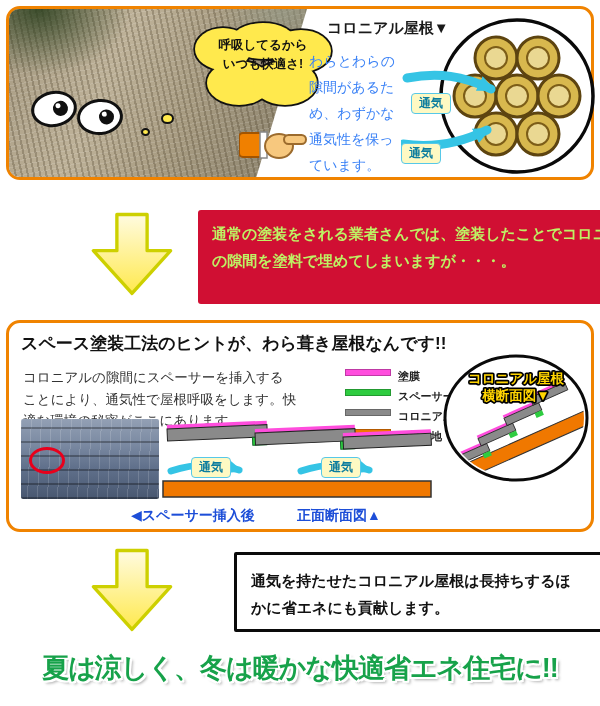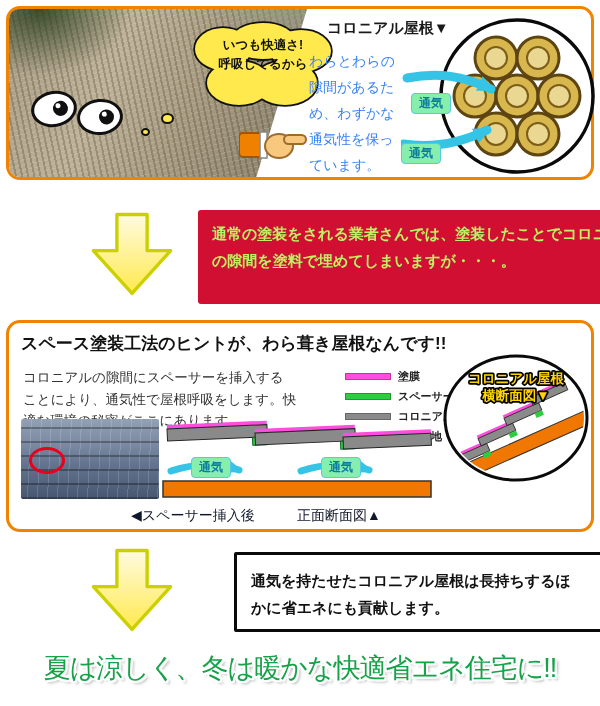--- a/index.html
+++ b/index.html
@@ -38,71 +38,71 @@
   .tail-dot { position:absolute; background:#ffe94d; border:2px solid #111; border-radius:50%; }
   .tail-dot-1 { left:152px; top:104px; width:13px; height:11px; }
   .tail-dot-2 { left:132px; top:119px; width:9px; height:8px; }
 
   .straw-title { position:absolute; left:318px; top:10px; font-size:15px; font-weight:bold; color:#1a1a1a; }
   .straw-desc  { position:absolute; left:300px; top:40px; width:96px;
                  font-size:14px; line-height:1.85; color:#3b82f6; }
   .straw-bundle-svg { position:absolute; left:392px; top:5px; }
 
   .air-pill { position:absolute; font-size:12px; font-weight:bold; color:#0b7c9e;
-              background:#86efac; border:1px solid #57c8e8; border-radius:4px;
+              background:#fef9c3; border:1px solid #57c8e8; border-radius:4px;
               padding:1px 7px; line-height:1.4; z-index:5; }
   .pill-s1a { left:402px; top:84px; }
   .pill-s1b { left:392px; top:134px; }
 
   
   .down-arrow { position:absolute; width:84px; height:84px; }
   .arrow-1 { left:90px; top:212px; }
   .arrow-2 { left:90px; top:548px; }
 
   
   .problem-note { position:absolute; left:198px; top:210px; width:460px; min-height:94px;
                   background:#d00f33; color:#bef264; font-weight:bold; font-size:15px;
                   line-height:1.8; padding:10px 14px; border-radius:3px; }
 
   
   .hint-title { position:absolute; left:12px; top:9px; font-size:17px; font-weight:bold; color:#111;text-align:right; }
   .hint-desc  { position:absolute; left:14px; top:44px; width:274px;
                 font-size:13.5px; line-height:1.6; color:#333; }
   .legend { position:absolute; left:336px; top:46px; }
-  .legend-row { display:flex; align-items:center; margin-bottom:5px; }
+  .legend-row { display:flex; align-items:flex-start; margin-bottom:5px; }
   .legend-swatch { width:46px; height:7px; margin-right:7px; border:1px solid rgba(0,0,0,.25); }
   .legend-label { font-size:11px; font-weight:bold; color:#222; white-space:nowrap; }
 
   .roof-photo { position:absolute; left:12px; top:96px; width:138px; height:80px;
     background:
       repeating-linear-gradient(0deg, rgba(0,0,0,.30) 0 2px, rgba(0,0,0,0) 2px 14px),
       repeating-linear-gradient(93deg, rgba(255,255,255,.15) 0 1px, transparent 1px 10px),
       linear-gradient(180deg, #93a0b4 0%, #7c8ba3 30%, #61718c 60%, #485770 100%);
     border-radius:2px; }
   .red-circle-marker { position:absolute; left:8px; top:28px; width:36px; height:27px;
                        border:3px solid #e8001c; border-radius:50%; }
 
   .front-diagram-svg { position:absolute; left:152px; top:94px; }
   .pill-s3a { left:182px; top:134px; }
   .pill-s3b { left:312px; top:134px; }
   .oval-svg { position:absolute; left:432px; top:30px; }
 
-  .caption { position:absolute; font-size:14px; font-weight:normal; color:#0f172a; }
+  .caption { position:absolute; font-size:14px; font-weight:bold; color:#1d4ed8; }
   .caption-left  { left:122px; top:184px; }
   .caption-right { left:288px; top:184px; }
 
   
   .benefit-note { position:absolute; left:198px; top:552px; width:448px; height:80px;
                   background:#fff; border:3px solid #0a0a0a; border-radius:2px;
                   padding:12px 14px;margin-left:36px; }
   .benefit-note .inner { width:324px; font-size:15px; font-weight:bold; line-height:1.8; color:#111; }
 
   
   .headline { position:absolute; left:0; top:650px; width:600px; text-align:center;
-              font-size:27px; font-weight:normal; letter-spacing:-1px; color:#17a24a;
+              font-size:27px; font-weight:bold; letter-spacing:-1px; color:#17a24a;
               text-shadow:
                 -2px -2px 0 #fff, 2px -2px 0 #fff, -2px 2px 0 #fff, 2px 2px 0 #fff,
                 -2px 0 0 #fff, 2px 0 0 #fff, 0 -2px 0 #fff, 0 2px 0 #fff,
                 3px 3px 3px rgba(0,0,0,.35); }
 </style>
 </head>
 <body>
 
 <div class="page">
 
@@ -135,22 +135,22 @@
         </g>
         <g fill="#ffe94d">
           <ellipse cx="36" cy="30" rx="28" ry="21"></ellipse>
           <ellipse cx="76" cy="22" rx="32" ry="18"></ellipse>
           <ellipse cx="114" cy="32" rx="30" ry="21"></ellipse>
           <ellipse cx="52" cy="64" rx="32" ry="22"></ellipse>
           <ellipse cx="98" cy="64" rx="32" ry="22"></ellipse>
         </g>
       </svg>
       <div class="bubble-text">
+        <div>呼吸してるから</div>
         <div>いつも快適さ!</div>
-        <div>呼吸してるから</div>
       </div>
     </div>
     <div class="tail-dot tail-dot-1"></div>
     <div class="tail-dot tail-dot-2"></div>
 
     <div class="straw-title">コロニアル屋根▼</div>
     <div class="straw-desc">わらとわらの隙間があるため、わずかな通気性を保っています。</div>
 
     <svg class="straw-bundle-svg" width="196" height="164" viewBox="0 0 196 164">
       <defs>

